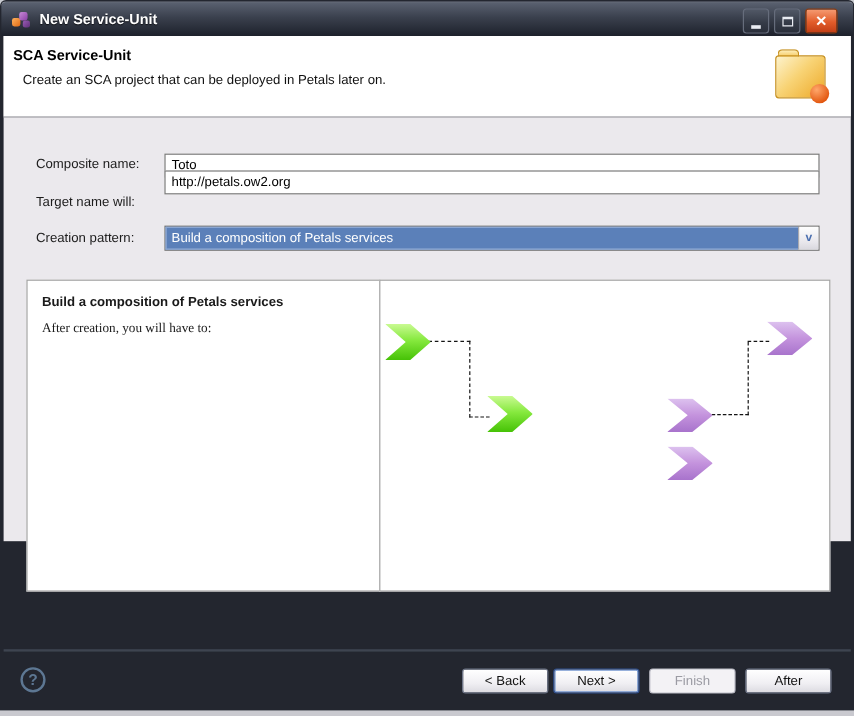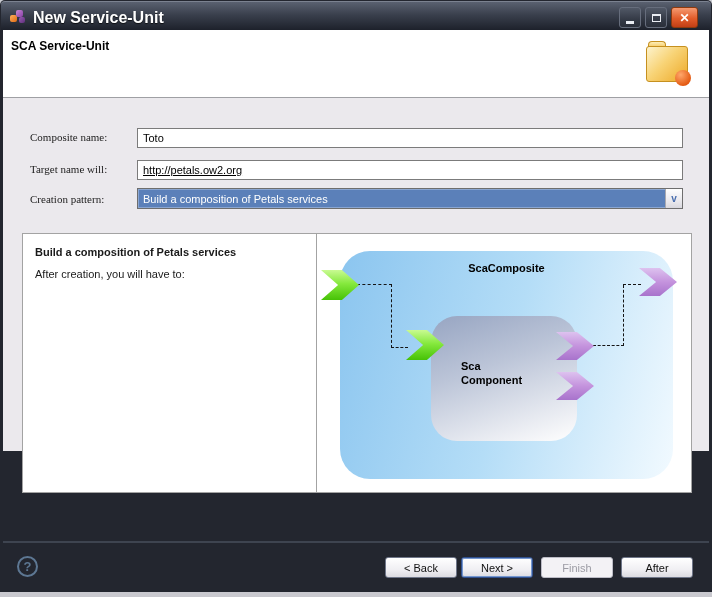--- a/index.html
+++ b/index.html
@@ -25,21 +25,21 @@
     background: linear-gradient(to bottom,#5a6170 0%, #3a404d 45%, #1d212b 100%);
     border-top:1px solid #7b8290;
   }
   .win-icon { position:absolute; left:9px; top:7px; width:16px; height:16px; }
   .cube { position:absolute; border-radius:2px; }
   .cube.orange { left:0; top:6px; width:7px; height:7px; background:linear-gradient(135deg,#ffb25e,#e06a14); }
   .cube.purple { left:6px; top:1px; width:7px; height:7px; background:linear-gradient(135deg,#c78ad6,#8b3fa6); }
   .cube.darkpurple { left:9px; top:8px; width:6px; height:6px; background:linear-gradient(135deg,#9a5cb5,#5e2f78); }
   .title-text {
     position:absolute; left:32px; top:7px;
-    color:#ffffff; font-size:16px; font-weight:bold;
+    color:#ffffff; font-size:12px; font-weight:bold;
     text-shadow: 0 1px 1px rgba(0,0,0,.7);
   }
   .controls { position:absolute; right:13px; top:5px; height:21px; display:flex; gap:4px; }
   .ctrl {
     width:22px; height:21px; border-radius:3px;
     border:1px solid #666d7c;
     background:linear-gradient(to bottom,#515866,#343a46 60%,#2a2f3a);
     display:flex; align-items:center; justify-content:center;
     cursor:default;
   }
@@ -66,21 +66,21 @@
 
   .folder { position:absolute; left:640px; top:6px; width:52px; height:52px; }
   .folder-tab { position:absolute; left:5px; top:5px; width:18px; height:8px; border-radius:4px 4px 0 0;
     background:linear-gradient(#fdeeb9,#f4bd43); border:1px solid #c6901f; border-bottom:none; }
   .folder-body { position:absolute; left:3px; top:10px; width:42px; height:36px; border-radius:3px;
     background:linear-gradient(135deg,#fdf3cd 0%,#f8d375 45%,#eda928 100%); border:1px solid #c6901f; }
   .folder-dot { position:absolute; left:32px; top:34px; width:16px; height:16px; border-radius:50%;
     background:radial-gradient(circle at 35% 30%,#ffa76b,#e2560e 75%); }
 
   
-  .form-label { position:absolute; left:27px; color:#1c1c1c;font-family:Liberation Serif, serif; }
+  .form-label { position:absolute; left:27px; color:#1c1c1c; }
   .txt {
     position:absolute; left:134px; width:546px; height:20px;
     border:1px solid #7b7b7b; background:#ffffff;
     font-family:"Liberation Sans",sans-serif; font-size:11px; color:#000;
     padding:0 5px;
   }
   .combo {
     position:absolute; left:134px; top:158px; width:546px; height:21px;
     border:1px solid #6e6e6e; background:#fff; display:flex;
   }
@@ -96,21 +96,21 @@
     color:#4a6faf; font-weight:bold; font-size:10px; cursor:default;
   }
 
   
   .panel { position:absolute; background:#ffffff; border:1px solid #a3a3a3; }
   .panel-left { left:19px; top:203px; width:295px; height:260px; padding:12px 10px 0 12px; }
   .panel-right { left:313px; top:203px; width:376px; height:260px; overflow:hidden; }
   .pi-title { font-weight:bold; font-size:11px; margin-bottom:9px; }
   .pi-list { list-style:disc; padding-left:21px; }
   .pi-list li { margin-bottom:7px; line-height:13px; }
-  .pi-after { margin:10px 0 1px 0; }
+  .pi-after { margin:10px 0 1px 0;font-family:Liberation Serif, serif; }
 
   
   .composite {
     position:absolute; left:23px; top:17px; width:333px; height:228px;
     border-radius:30px;
     background:linear-gradient(105deg,#8bc5ef 0%, #b4ddf7 50%, #f2faff 100%);
   }
   .composite-label {
     position:absolute; left:0; top:11px; width:100%;
     text-align:center; font-weight:bold; font-size:11px; color:#000;
@@ -186,57 +186,49 @@
       <div class="ctrl close">
         <span>✕</span>
       </div>
     </div>
   </div>
 
   <div class="content">
 
     <div class="header">
       <div class="h-title">SCA Service-Unit</div>
+      <div class="h-desc">Create an SCA project that can be deployed in Petals later on.</div>
       <div class="folder">
         <div class="folder-tab"></div>
         <div class="folder-body"></div>
         <div class="folder-dot"></div>
       </div>
     </div>
     <div class="header-rule"></div>
 
     <div class="form-label" style="top:101px;">Composite name:</div>
     <input class="txt" style="top: 98px;" readonly="" value="Toto">
 
     <div class="form-label" style="top:133px;">Target name will:</div>
-    <input class="txt" style="top: 130px; text-decoration: underline;" readonly="" value="http://petals.ow2.org">
+    <input class="txt" style="top: 112px;" readonly="" value="http://petals.ow2.org">
 
     <div class="form-label" style="top:163px;">Creation pattern:</div>
     <div class="combo">
       <div class="combo-sel">Build a composition of Petals services</div>
       <div class="combo-btn">
         <span>v</span>
       </div>
     </div>
 
     <div class="panel panel-left">
       <div class="pi-title">Build a composition of Petals services</div>
       <div class="pi-after">After creation, you will have to:</div>
     </div>
 
     <div class="panel panel-right">
-      <div class="composite">
-        <div class="composite-label">ScaComposite</div>
-        <div class="component">
-          <div class="component-label">
-            <div>Sca</div>
-            <div>Component</div>
-          </div>
-        </div>
-      </div>
 
       <div class="wire-h w1a"></div>
       <div class="wire-v w1b"></div>
       <div class="wire-h w1c"></div>
       <div class="wire-h w2a"></div>
       <div class="wire-v w2b"></div>
       <div class="wire-h w2c"></div>
 
       <div class="chev green a"></div>
       <div class="chev green b"></div>

